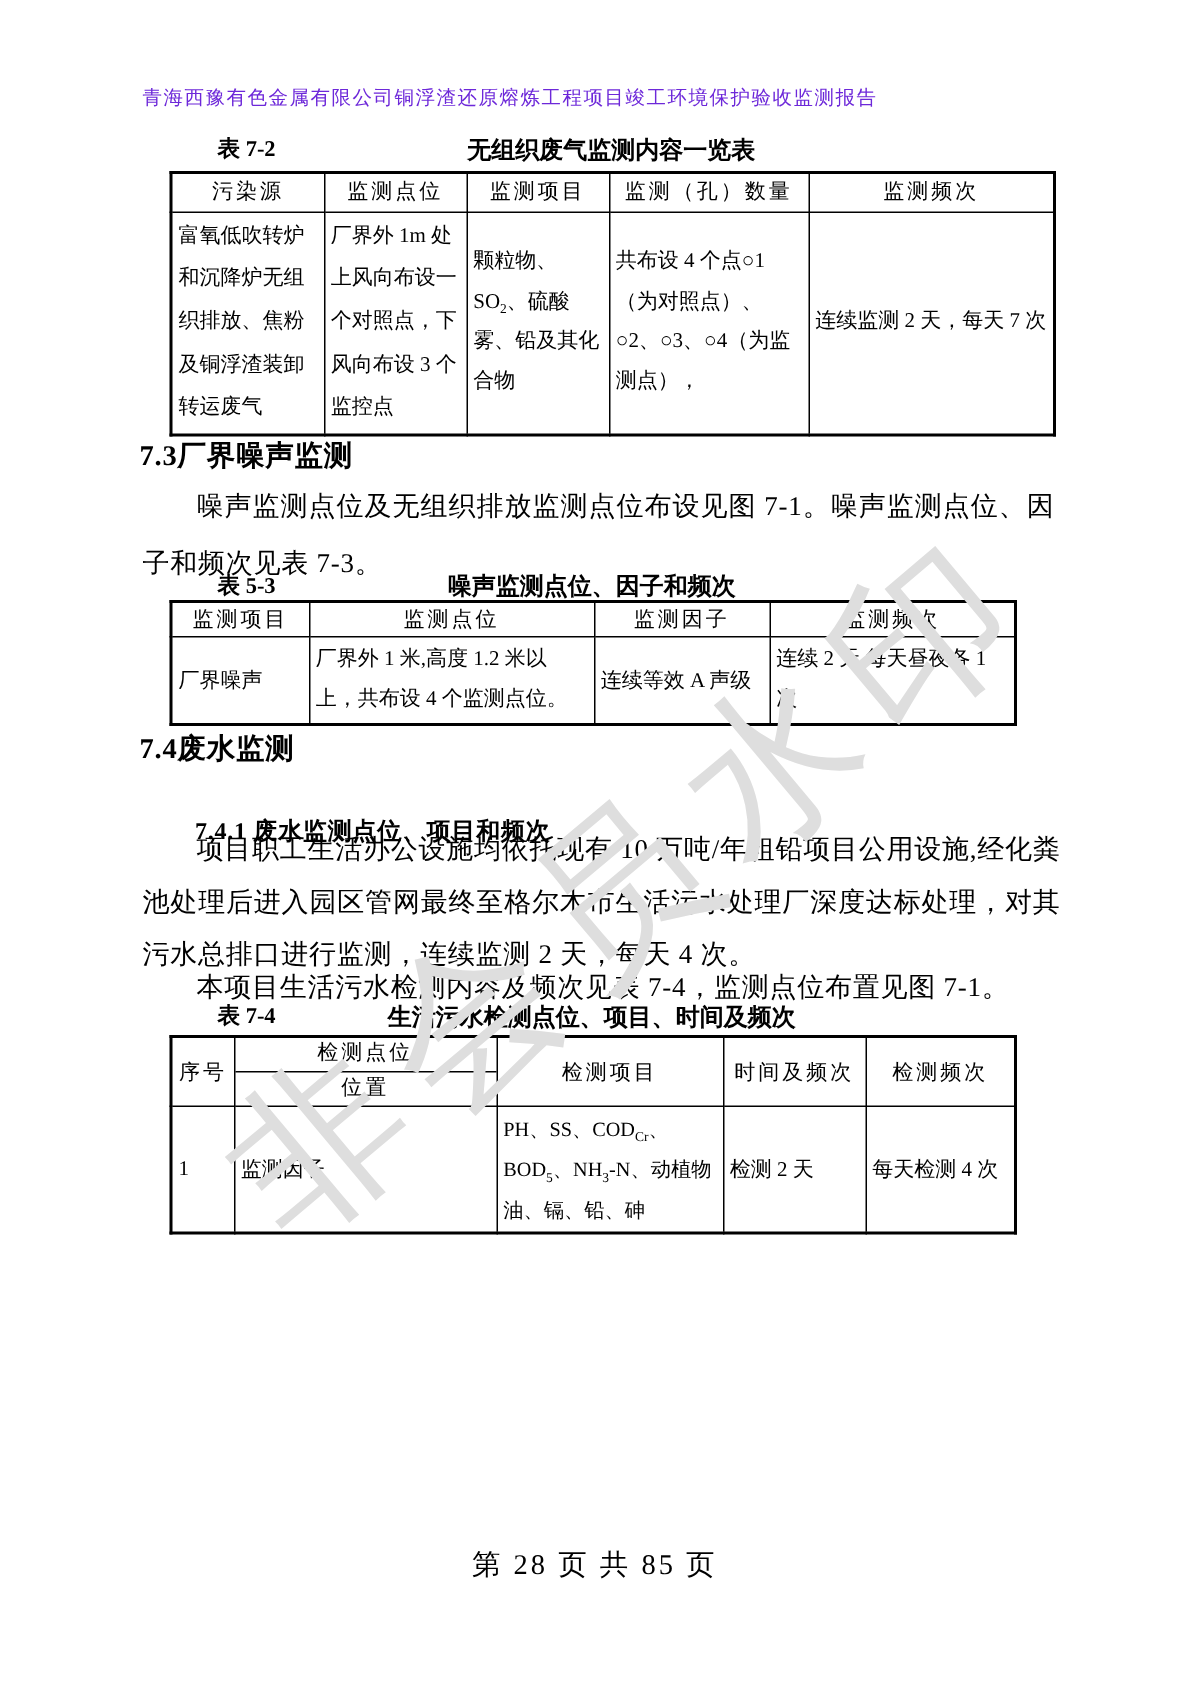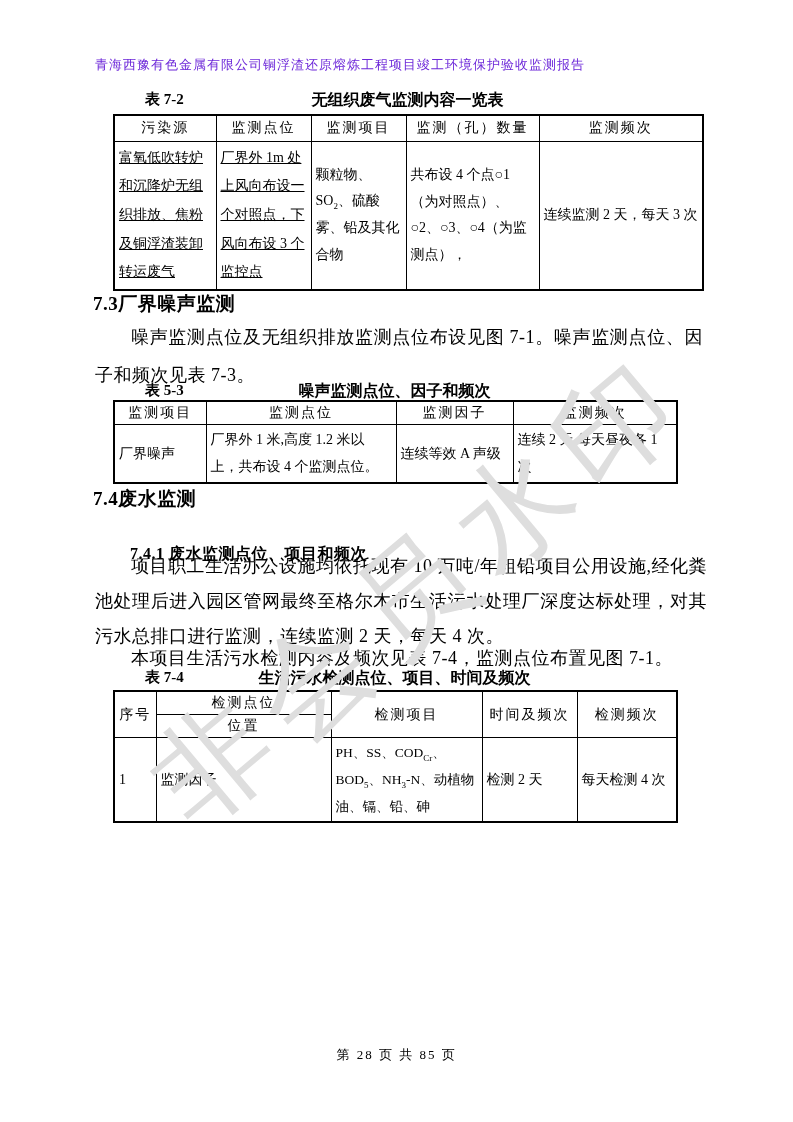--- a/index.html
+++ b/index.html
@@ -20,38 +20,38 @@
   .tbl-caption .cap-title{display:block;text-align:center;font-size:16px;font-weight:bold;}
   
   table{border-collapse:collapse;table-layout:fixed;background:transparent;}
   table,td,th{border:1px solid #000;}
   table{border-width:2px;}
   td,th{
     vertical-align:middle;
     font-size:14px;font-weight:normal;padding:2px 4px;box-sizing:border-box;
   }
   th{letter-spacing:2px;}
-  .lh-tall{line-height:2.05;text-decoration:underline;}
+  .lh-tall{line-height:2.05;}
   .lh-mid{line-height:1.9;}
   
   .h2{font-size:19px;font-weight:bold;letter-spacing:0.5px;}
   .h3{font-size:16px;font-weight:bold;letter-spacing:0.5px;margin-top:20px;}
   
   .para{
     font-size:18px;text-align:justify;text-indent:2em;letter-spacing:0.5px;
   }
   #para-73{top:318px;left:95px;width:608px;line-height:38px;}
   #para-741{top:549px;left:95px;width:612px;line-height:35px;}
   #para-742{top:646px;left:95px;width:612px;line-height:24px;}
   
   .split-cell{padding:0;}
   .split-top,.split-bottom{height:22px;line-height:22px;letter-spacing:2px;}
   .split-top{border-bottom:1px solid #000;}
   
-  #page-footer{top:1030px;left:0;width:793px;text-align:center;font-size:13px;letter-spacing:2px;margin-top:16px;}
+  #page-footer{top:1030px;left:0;width:793px;text-align:center;font-size:19px;letter-spacing:2px;}
   
   #watermark{
     left:420px;top:590px;
     transform:translate(-50%,-50%) rotate(-40deg);
     font-size:115px;color:#dedede;letter-spacing:16px;white-space:nowrap;
     z-index:5;pointer-events:none;user-select:none;
   }
   sub{font-size:9px;}
 </style>
 </head>
@@ -78,21 +78,21 @@
     <th>监测点位</th>
     <th>监测项目</th>
     <th>监测（孔）数量</th>
     <th>监测频次</th>
   </tr>
   <tr style="height:147px;">
     <td class="lh-tall">富氧低吹转炉和沉降炉无组织排放、焦粉及铜浮渣装卸转运废气</td>
     <td class="lh-tall">厂界外 1m 处上风向布设一个对照点，下风向布设 3 个监控点</td>
     <td class="lh-mid">颗粒物、SO<sub>2</sub>、硫酸雾、铅及其化合物</td>
     <td class="lh-mid">共布设 4 个点○1（为对照点）、○2、○3、○4（为监测点），</td>
-    <td class="lh-mid">连续监测 2 天，每天 3 次</td>
+    <td class="lh-mid">连续监测 2 天，每天 7 次</td>
   </tr>
 </tbody>
   </table>
 
 <div class="abs h2" style="top:291px;left:93px;">7.3厂界噪声监测</div>
 <div class="abs para" id="para-73">噪声监测点位及无组织排放监测点位布设见图 7-1。噪声监测点位、因子和频次见表 7-3。</div>
 
 <div class="abs tbl-caption" style="top:381px;left:113px;width:563px;">
   <span class="cap-label">表 5-3</span>
   <span class="cap-title">噪声监测点位、因子和频次</span>

